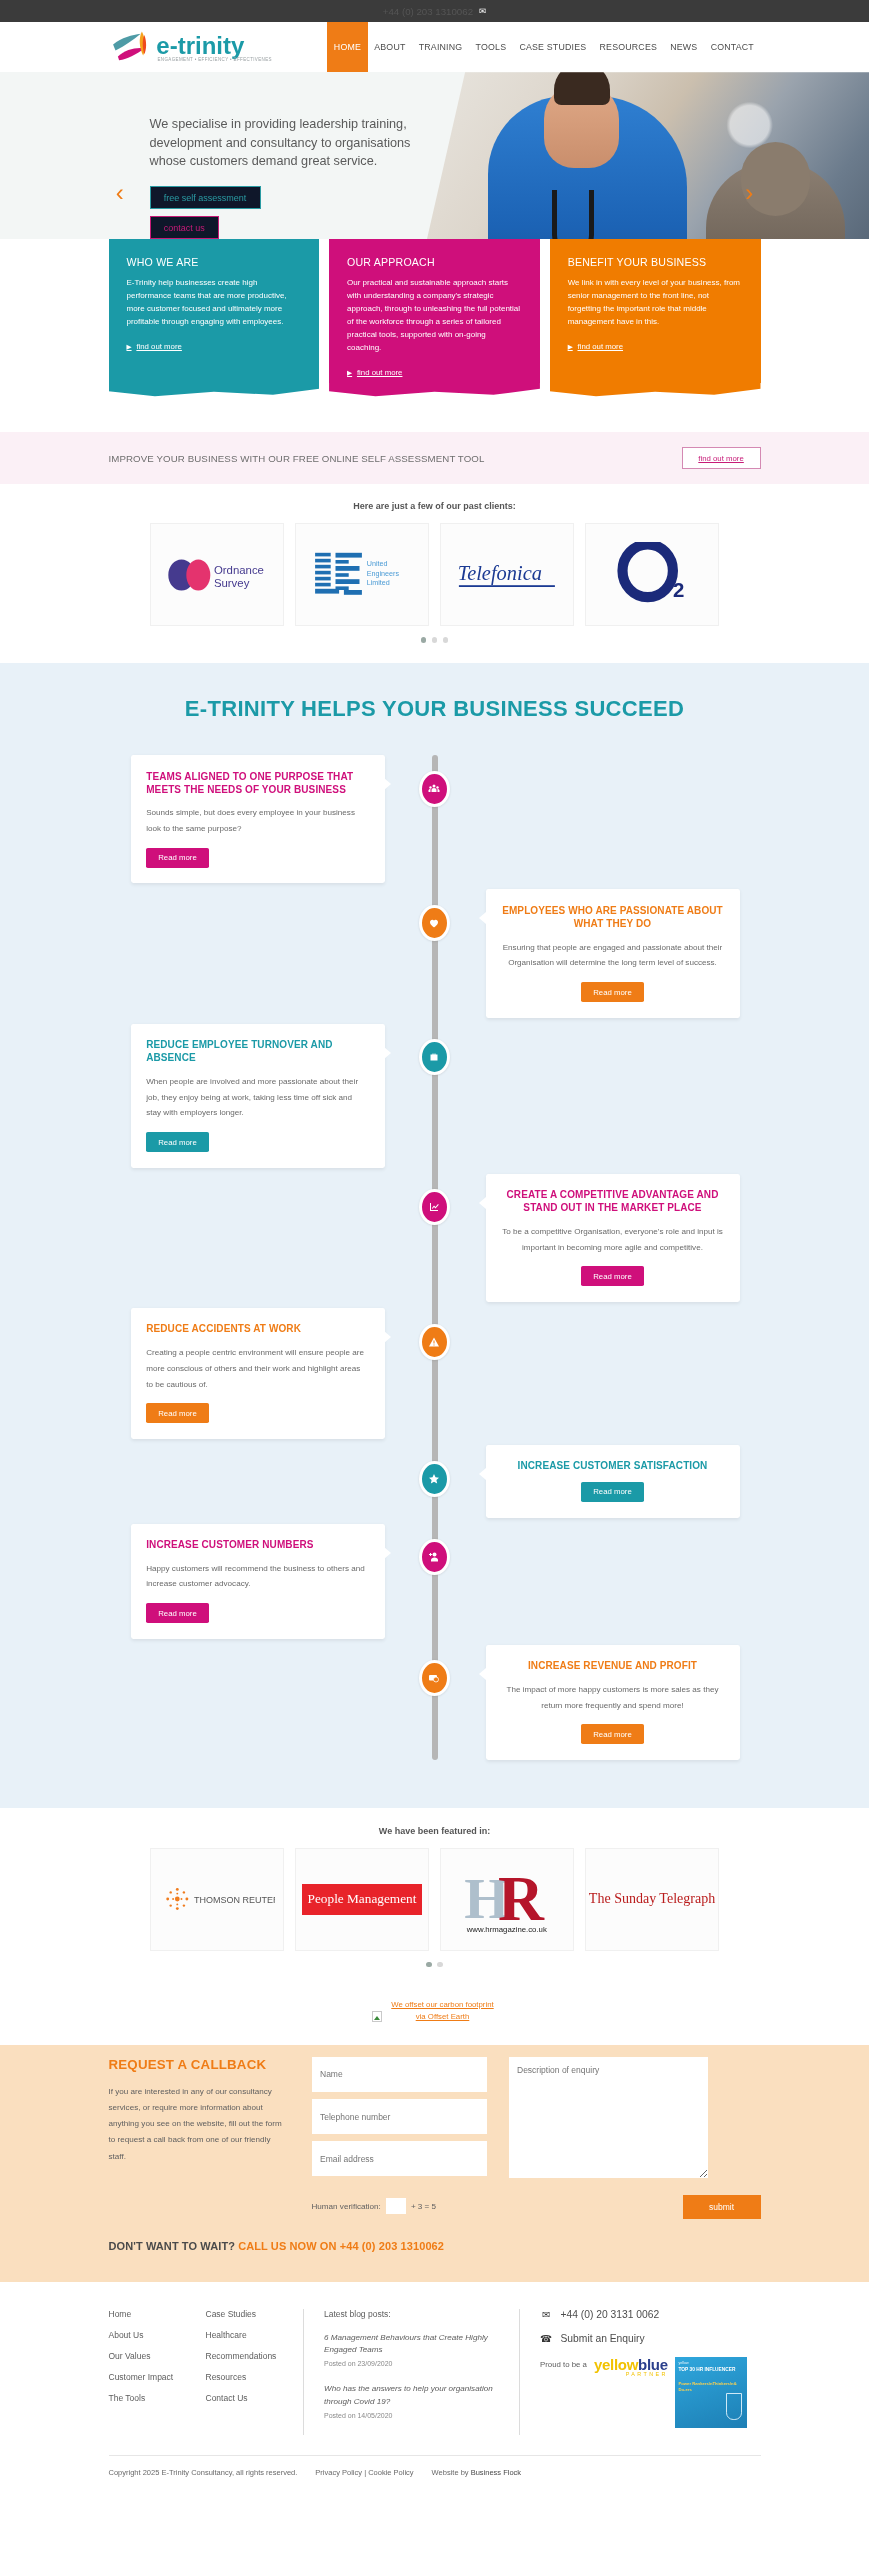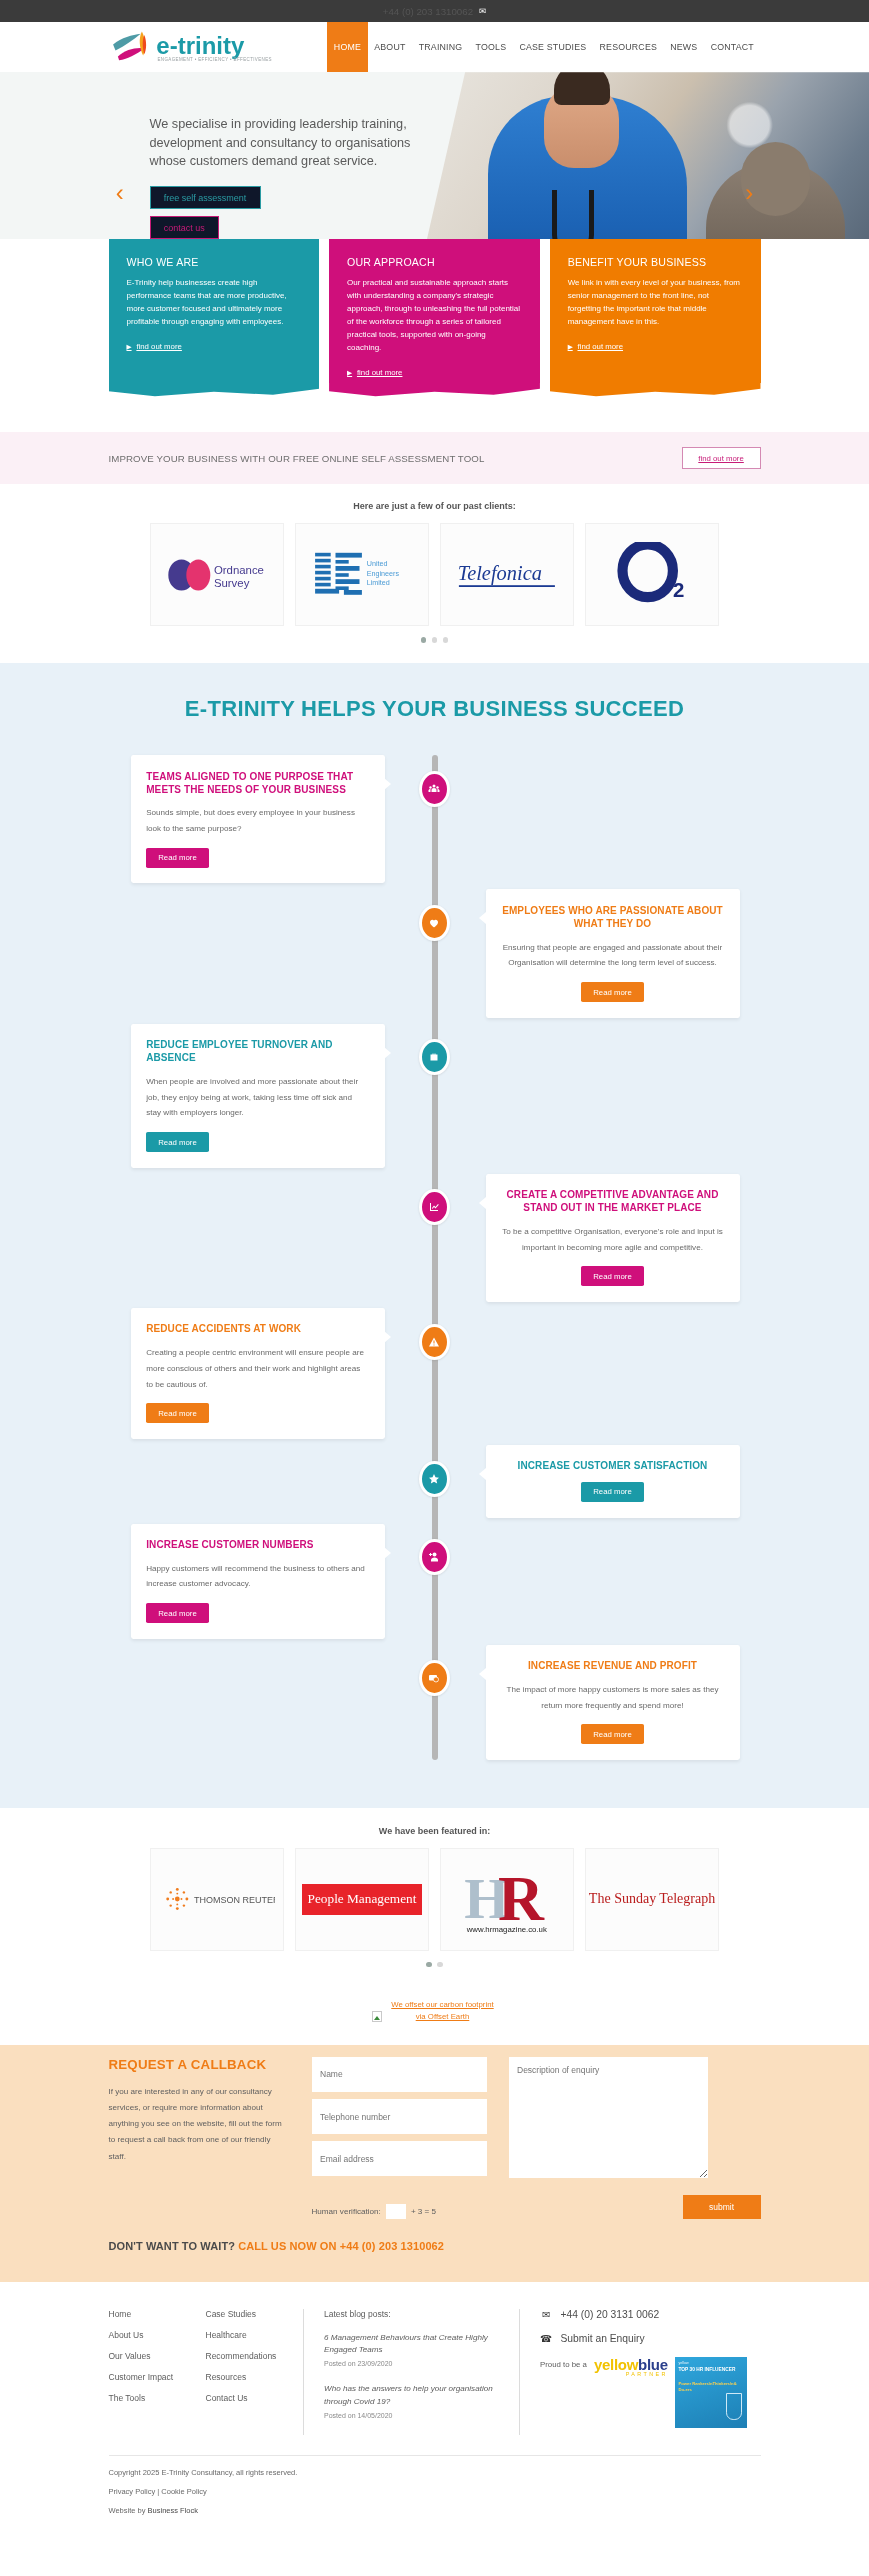--- a/index.html
+++ b/index.html
@@ -222,21 +222,21 @@
     width: 72px; height: 71px; background: linear-gradient(160deg,#2fa7dd,#1d7fb5);
     color:#fff; font-size:4.2px; padding:3.6px; position: relative; overflow:hidden;
   }
   .award .a1 { font-size:3.6px; opacity:.9; }
   .award .a2 { font-size:4.8px; font-weight:bold; margin-top:2.4px; }
   .award .a3 { font-size:4.2px; color:#ffd34d; margin-top:8.5px; line-height:1.5; font-weight:bold;}
   .award .glass { position:absolute; right:4.8px; bottom:8.5px; width:15.7px; height:26.6px;
     border:1.2px solid #cfe9f7; border-radius:0 0 7.2px 7.2px; }
   .legal {
     border-top: 0.6px solid #e6e6e6; margin-top: 20.5px; padding: 12px 0 15.7px;
-    display: flex; gap: 10px; font-size: 7.5px; color: #6a6a6a; font-weight: 300; flex-direction: column;
+    display: flex; gap: 18px; font-size: 7.5px; color: #6a6a6a; font-weight: 300;
   }
   .legal a { color: #6a6a6a; text-decoration: none; }
   .legal b { color: #4a4a4a; }
 </style>
 </head>
 <body>
 
 <div class="topbar">
   <div class="wrap">
     <span>+44 (0) 203 1310062</span>
@@ -558,21 +558,21 @@
       </div>
       <div class="cb-mid">
         <input class="cb-input" placeholder="Name" style="">
         <input class="cb-input" placeholder="Telephone number" style="">
         <input class="cb-input" placeholder="Email address" style="">
       </div>
       <div class="cb-right">
         <textarea class="cb-textarea" placeholder="Description of enquiry" style=""></textarea>
       </div>
     </div>
-    <div style="display:flex;align-items:flex-end;">
+    <div style="display:flex;align-items:center;">
       <div class="cb-verify" style="margin-left:203px;">
         <span>Human verification:</span>
         <input value="" style="">
         <span>+ 3 = 5</span>
       </div>
       <button class="cb-submit" style="margin-left:auto;">submit</button>
     </div>
     <div class="cb-cta">
       <span>DON'T WANT TO WAIT?</span>
       <span class="num">CALL US NOW ON +44 (0) 203 1310062</span>

